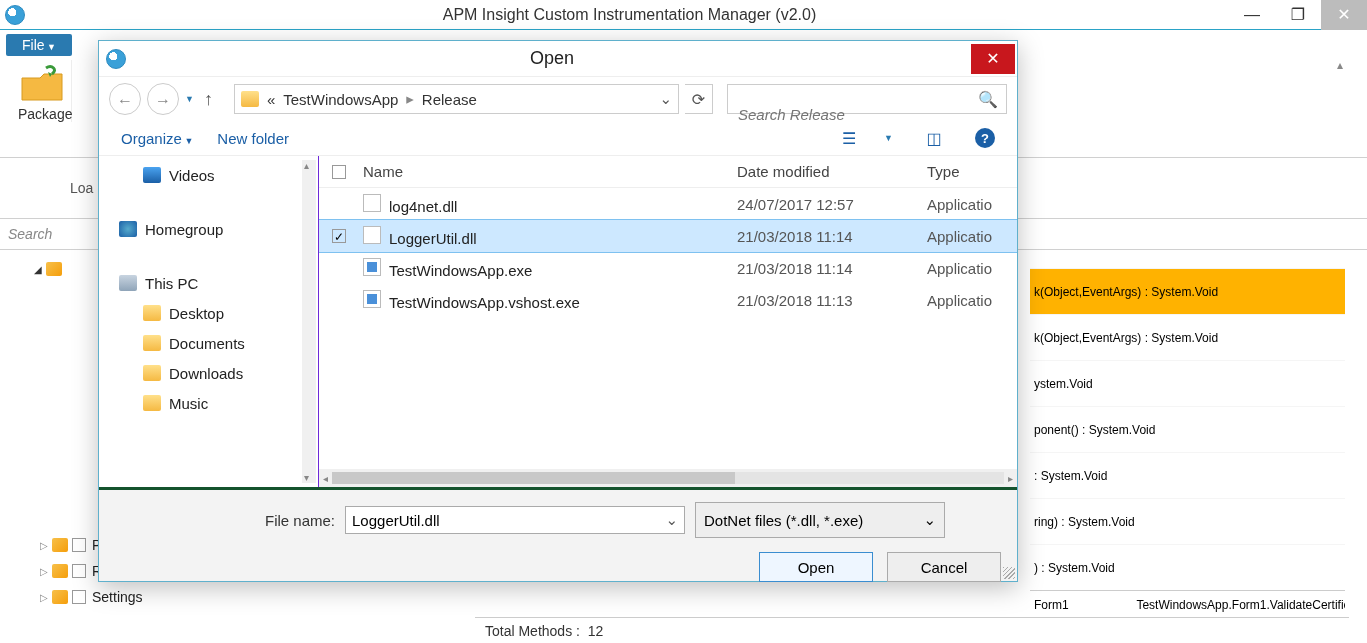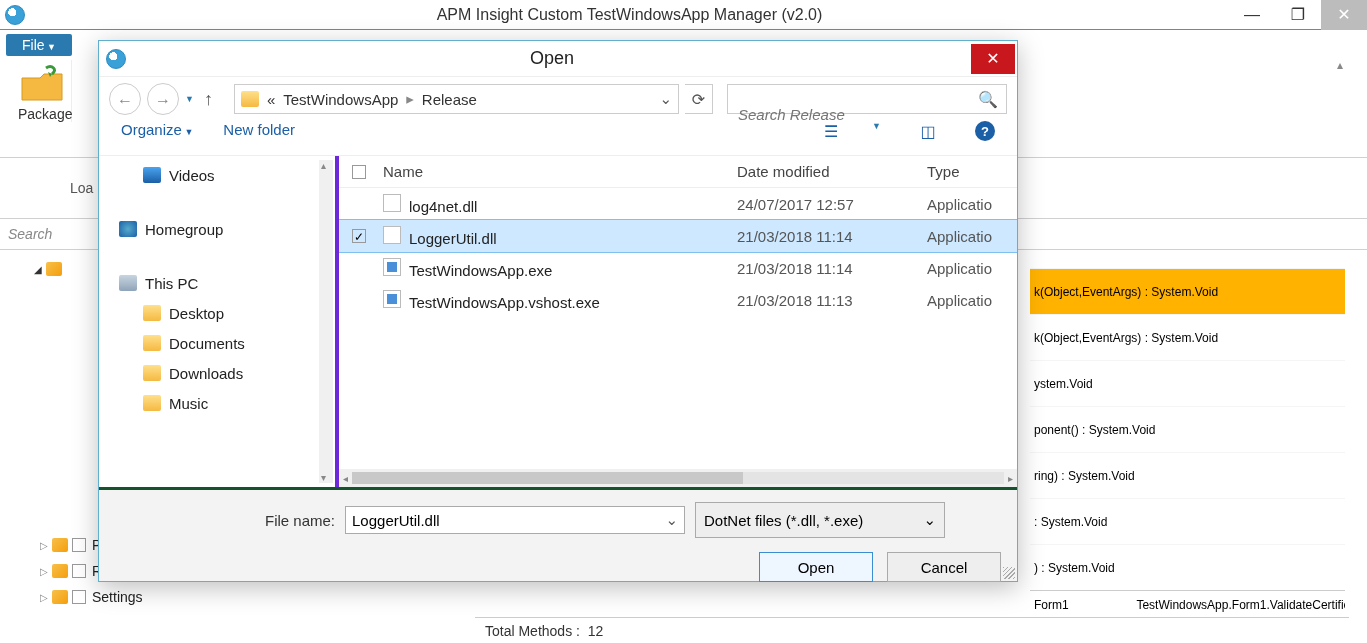--- a/index.html
+++ b/index.html
@@ -55,30 +55,30 @@
   .up-btn { width:20px; color:#555; font-size:18px; margin:0 4px;}
   .addr { flex:1; height:30px; border:1px solid #ccc; display:flex; align-items:center; padding:0 6px; font-size:15px; color:#333; gap:8px;}
   .addr .folder-ico { width:18px; height:16px; background:linear-gradient(#ffe08a,#f5b942); border-radius:2px;}
   .addr .sep { color:#888; }
   .addr .drop { margin-left:auto; color:#555; }
   .refresh { width:28px; height:30px; border:1px solid #ccc; border-left:none; display:flex; align-items:center; justify-content:center; color:#555;}
   .search-box { width:280px; height:30px; border:1px solid #ccc; margin-left:8px; display:flex; align-items:center; padding:0 8px;}
   .search-box input { flex:1; border:none; outline:none; font-size:15px; font-style:italic; color:#888; background:transparent;margin-top:31px;}
   .search-box .mag { color:#888; }
 
-  .dlg-toolbar { height:34px; display:flex; align-items:flex-start; padding:0 22px; gap:30px; }
+  .dlg-toolbar { height:34px; display:flex; align-items:center; padding:0 22px; gap:24px; }
   .dlg-toolbar .org { color:#1b5fa6; font-size:15px; }
   .dlg-toolbar .org::after { content:" ▼"; font-size:9px; }
   .dlg-toolbar .nf { color:#1b5fa6; font-size:15px; }
   .dlg-toolbar .spacer { flex:1; }
   .tb-ico { width:22px; height:20px; color:#1b5fa6; display:flex; align-items:center; justify-content:center; margin-left:6px;}
   .tb-ico.help { width:20px; height:20px; border-radius:50%; background:#1b5fa6; color:#fff; font-size:13px; font-weight:bold;}
 
   .dlg-body { flex:1; display:flex; border-top:1px solid #eee; min-height:0;}
-  .nav-pane { width:240px; border-right:4px solid #6d28d9; padding:4px 0 0 20px; font-size:15px; color:#222; overflow:hidden; position:relative;}
+  .nav-pane { width:220px; border-right:1px solid #6d28d9; padding:4px 0 0 20px; font-size:15px; color:#222; overflow:hidden; position:relative;}
   .nav-pane .nitem { display:flex; align-items:center; height:30px; gap:8px;}
   .nav-pane .nitem.indent { padding-left:24px;}
   .nav-pane .nico { width:18px; height:16px; border-radius:2px;}
   .nico.video { background:linear-gradient(#4aa3f0,#1b5fa6);}
   .nico.home { background:radial-gradient(circle,#5ac,#1b5fa6);}
   .nico.pc { background:linear-gradient(#c8d4e0,#8fa4b8);}
   .nico.folder { background:linear-gradient(#ffe08a,#f5b942);}
   .nav-pane .scroll-hint { position:absolute; right:2px; top:4px; bottom:4px; width:14px; background:#f0f0f0;}
   .nav-pane .scroll-hint::before { content:"▴"; position:absolute; top:0; left:2px; font-size:10px; color:#888;}
   .nav-pane .scroll-hint::after { content:"▾"; position:absolute; bottom:0; left:2px; font-size:10px; color:#888;}
@@ -116,21 +116,21 @@
   .chev-down { font-size:9px; color:#2a7ab0;}
   .pin-icon { margin-left:auto; margin-right:10px; color:#888; font-size:12px;}
 </style>
 </head>
 <body>
 
 <div class="titlebar">
   <div class="app-icon">
       <div class="app-logo"></div>
     </div>
-  <div class="title">APM Insight Custom TestWindowsApp Manager (v2.0)</div>
+  <div class="title">APM Insight Custom Instrumentation Manager (v2.0)</div>
   <div class="win-controls">
     <div class="win-btn">—</div>
     <div class="win-btn">❐</div>
     <div class="win-btn close-main">✕</div>
   </div>
 </div>
 
 <div class="ribbon">
   <div class="file-menu">File</div>
   <span class="pin-icon" style="position:absolute; right:14px; top:58px;">▴</span>
@@ -184,24 +184,24 @@
   <div class="row">
       <span>k(Object,EventArgs) : System.Void</span>
     </div>
   <div class="row">
       <span>ystem.Void</span>
     </div>
   <div class="row">
       <span>ponent() : System.Void</span>
     </div>
   <div class="row">
+      <span>: System.Void</span>
+    </div>
+  <div class="row">
       <span>ring) : System.Void</span>
-    </div>
-  <div class="row">
-      <span>: System.Void</span>
     </div>
   <div class="row">
       <span>) : System.Void</span>
     </div>
   <div class="row bottom-row" style="height:28px;">
     <span style="width:200px; overflow:hidden;">Form1</span>
     <span style="overflow:hidden;">TestWindowsApp.Form1.ValidateCertificate(Object,X509Certificate,X509Cha</span>
   </div>
 </div>
 

